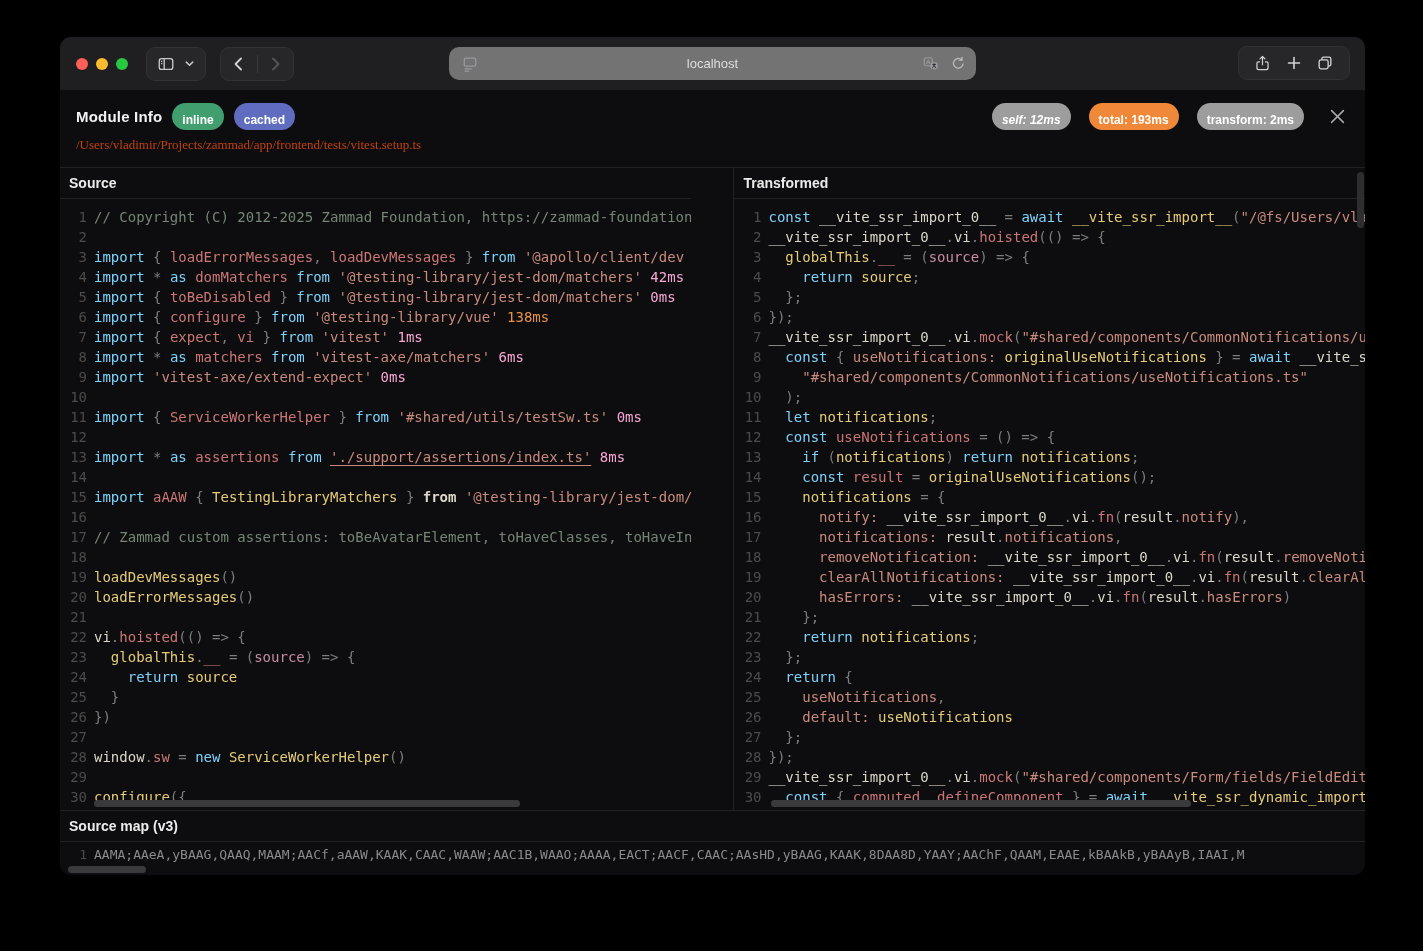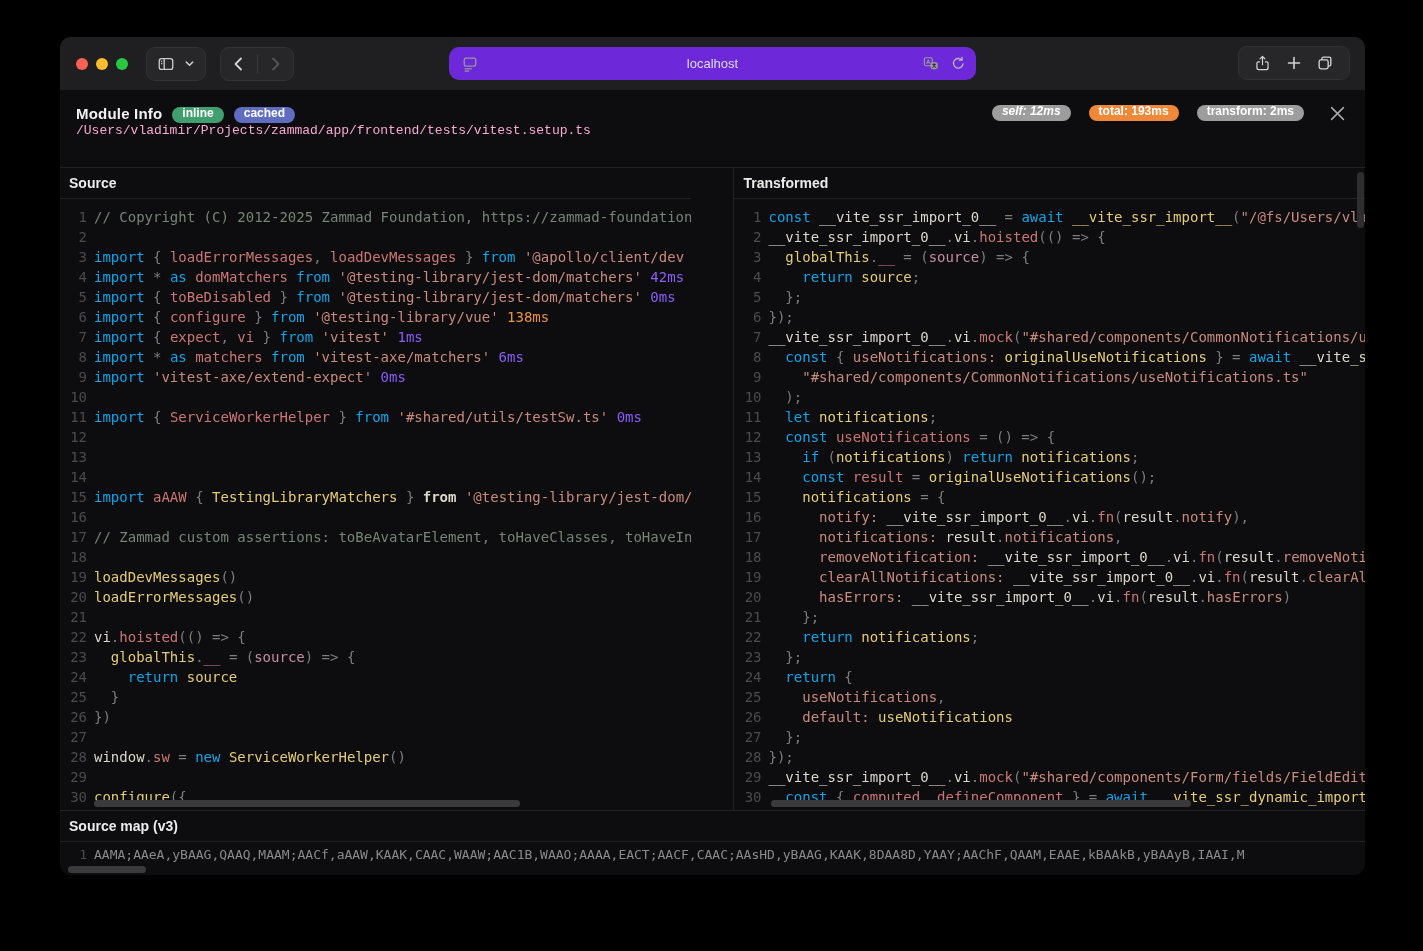--- a/index.html
+++ b/index.html
@@ -13,51 +13,51 @@
   .chrome { position:relative; height:53px; background:#1f1f21; display:flex; align-items:center; }
   .lights { display:flex; gap:8px; margin-left:16px; }
   .light { width:12px; height:12px; border-radius:50%; }
   .chrome-group { height:34px; background:#27272a; border:1px solid #323235; border-radius:9px;
                   display:flex; align-items:center; justify-content:space-evenly; color:#c8c8cd; }
   .grp-sidebar { width:60px; margin-left:18px; }
   .grp-nav { width:74px; margin-left:14px; }
   .grp-right { width:112px; position:absolute; right:15px; top:9px; }
   .nav-divider { width:1px; height:18px; background:#3a3a3d; }
   .dim { color:#56565a; }
-  .urlbar { position:absolute; left:389px; top:10px; width:527px; height:33px; background:#6d28d9;
+  .urlbar { position:absolute; left:389px; top:10px; width:527px; height:33px; background:#737373;
             border-radius:10px; display:flex; align-items:center; color:#9a9a9e; }
   .url-text { position:absolute; left:0; right:0; text-align:center; font-size:13px; color:#dededf; }
   .url-left { margin-left:13px; z-index:1; }
   .url-right { position:absolute; right:10px; display:flex; gap:12px; align-items:center; }
   .icon svg { display:block; }
 
   
   .mod-header { padding:13px 16px 0 16px; height:77px; }
   .mod-row1 { display:flex; align-items:center;text-align:center; }
   .mod-title { font-size:15px; font-weight:bold; color:#f2f2f2; letter-spacing:.2px; }
-  .badge { display:inline-block; margin-left:10px; padding:0 10px 4px; border-radius:999px;
+  .badge { display:inline-block; margin-left:10px; padding:11px 10px 4px; border-radius:999px;
            font-size:12px; font-weight:bold; color:#fff; line-height:1; }
   .timing-badges { margin-left:auto; display:flex; gap:8px; }
   .close-btn { margin-left:26px; margin-right:4px; color:#a8a8ac; cursor:default; }
-  .mod-path { margin-top:0; font-family:Liberation Mono, monospace; font-size:13px; color:#f9a8d4; }
+  .mod-path { margin-top:7px; font-family:Liberation Serif, serif; font-size:13px; color:#c2410c; }
 
   
   .panels { display:flex; height:643px; border-top:1px solid #222226;gap:42px; }
   .panel { width:50%; position:relative; overflow:hidden; }
   .panel + .panel { border-left:1px solid #222226; }
   .panel-title { height:31px; line-height:30px; padding-left:9px; font-size:14px; font-weight:bold;
                  color:#ececec; border-bottom:1px solid #222226; }
   .code { position:relative; height:612px; padding-top:8px; overflow:hidden;
           font-family:"DejaVu Sans Mono", monospace; font-size:14px; line-height:20px; }
   .cl { display:flex; white-space:pre; }
   .ln { flex:none; width:27px; text-align:right; margin-right:7px; color:#4b4b4b; }
   .ct { white-space:pre; }
 
-  .tk-k{color:#0ea5e9}.tk-s{color:#c98a7d}.tk-r{color:#cb7676}.tk-y{color:#e6cc77}
-  .tk-w{color:#dbd7ca}.tk-p{color:#7d7d7d}.tk-c{color:#758575}.tk-g{color:#8b5cf6}
+  .tk-k{color:#7dd3fc}.tk-s{color:#c98a7d}.tk-r{color:#cb7676}.tk-y{color:#e6cc77}
+  .tk-w{color:#dbd7ca}.tk-p{color:#7d7d7d}.tk-c{color:#758575}.tk-g{color:#f9a8d4}
   .tk-o{color:#e8924a}.tk-b{color:#dbd7ca;font-weight:bold}.tk-pk{color:#c98ca5}
   .tk-u{color:#c98a7d;text-decoration:underline;text-underline-offset:3px;}
 
   .hscroll { position:absolute; bottom:3px; height:7px; border-radius:4px; background:#3a3a3c; }
   .hs-src { left:34px; width:426px; }
   .hs-tr  { left:37px; width:420px; }
   .vscroll { position:absolute; right:1px; top:4px; width:7px; height:56px; border-radius:4px; background:#2e2e31; }
 
   
   .smap { position:relative; border-top:1px solid #222226; height:65px; }
@@ -185,21 +185,21 @@
           <div class="cl"><span class="ln">3</span><span class="ct"><span class="tk-k">import</span><span class="tk-p"> { </span><span class="tk-r">loadErrorMessages</span><span class="tk-p">, </span><span class="tk-r">loadDevMessages</span><span class="tk-p"> } </span><span class="tk-k">from</span><span class="tk-s"> '@apollo/client/dev</span></span></div>
           <div class="cl"><span class="ln">4</span><span class="ct"><span class="tk-k">import</span><span class="tk-p"> * </span><span class="tk-k">as</span><span class="tk-r"> domMatchers</span><span class="tk-k"> from</span><span class="tk-s"> '@testing-library/jest-dom/matchers'</span><span class="tk-g"> 42ms</span></span></div>
           <div class="cl"><span class="ln">5</span><span class="ct"><span class="tk-k">import</span><span class="tk-p"> { </span><span class="tk-r">toBeDisabled</span><span class="tk-p"> } </span><span class="tk-k">from</span><span class="tk-s"> '@testing-library/jest-dom/matchers'</span><span class="tk-g"> 0ms</span></span></div>
           <div class="cl"><span class="ln">6</span><span class="ct"><span class="tk-k">import</span><span class="tk-p"> { </span><span class="tk-r">configure</span><span class="tk-p"> } </span><span class="tk-k">from</span><span class="tk-s"> '@testing-library/vue'</span><span class="tk-o"> 138ms</span></span></div>
           <div class="cl"><span class="ln">7</span><span class="ct"><span class="tk-k">import</span><span class="tk-p"> { </span><span class="tk-r">expect</span><span class="tk-p">, </span><span class="tk-r">vi</span><span class="tk-p"> } </span><span class="tk-k">from</span><span class="tk-s"> 'vitest'</span><span class="tk-g"> 1ms</span></span></div>
           <div class="cl"><span class="ln">8</span><span class="ct"><span class="tk-k">import</span><span class="tk-p"> * </span><span class="tk-k">as</span><span class="tk-r"> matchers</span><span class="tk-k"> from</span><span class="tk-s"> 'vitest-axe/matchers'</span><span class="tk-g"> 6ms</span></span></div>
           <div class="cl"><span class="ln">9</span><span class="ct"><span class="tk-k">import</span><span class="tk-s"> 'vitest-axe/extend-expect'</span><span class="tk-g"> 0ms</span></span></div>
           <div class="cl"><span class="ln">10</span><span class="ct"></span></div>
           <div class="cl"><span class="ln">11</span><span class="ct"><span class="tk-k">import</span><span class="tk-p"> { </span><span class="tk-r">ServiceWorkerHelper</span><span class="tk-p"> } </span><span class="tk-k">from</span><span class="tk-s"> '#shared/utils/testSw.ts'</span><span class="tk-g"> 0ms</span></span></div>
           <div class="cl"><span class="ln">12</span><span class="ct"></span></div>
-          <div class="cl"><span class="ln">13</span></div>
+          <div class="cl"><span class="ln">13</span><span class="ct"><span class="tk-k">import</span><span class="tk-p"> * </span><span class="tk-k">as</span><span class="tk-r"> assertions</span><span class="tk-k"> from</span><span class="tk-p"> </span><span class="tk-u">'./support/assertions/index.ts'</span><span class="tk-g"> 8ms</span></span></div>
           <div class="cl"><span class="ln">14</span><span class="ct"></span></div>
           <div class="cl"><span class="ln">15</span><span class="ct"><span class="tk-k">import</span><span class="tk-r"> aAAW</span><span class="tk-p"> { </span><span class="tk-y">TestingLibraryMatchers</span><span class="tk-p"> } </span><span class="tk-b">from</span><span class="tk-s"> '@testing-library/jest-dom/</span></span></div>
           <div class="cl"><span class="ln">16</span><span class="ct"></span></div>
           <div class="cl"><span class="ln">17</span><span class="ct"><span class="tk-c">// Zammad custom assertions: toBeAvatarElement, toHaveClasses, toHaveIn</span></span></div>
           <div class="cl"><span class="ln">18</span><span class="ct"></span></div>
           <div class="cl"><span class="ln">19</span><span class="ct"><span class="tk-y">loadDevMessages</span><span class="tk-p">()</span></span></div>
           <div class="cl"><span class="ln">20</span><span class="ct"><span class="tk-y">loadErrorMessages</span><span class="tk-p">()</span></span></div>
           <div class="cl"><span class="ln">21</span><span class="ct"></span></div>
           <div class="cl"><span class="ln">22</span><span class="ct"><span class="tk-w">vi</span><span class="tk-p">.</span><span class="tk-r">hoisted</span><span class="tk-p">(() =&gt; {</span></span></div>
           <div class="cl"><span class="ln">23</span><span class="ct"><span class="tk-y">  globalThis</span><span class="tk-p">.</span><span class="tk-r">__</span><span class="tk-p"> = (</span><span class="tk-pk">source</span><span class="tk-p">) =&gt; {</span></span></div>

